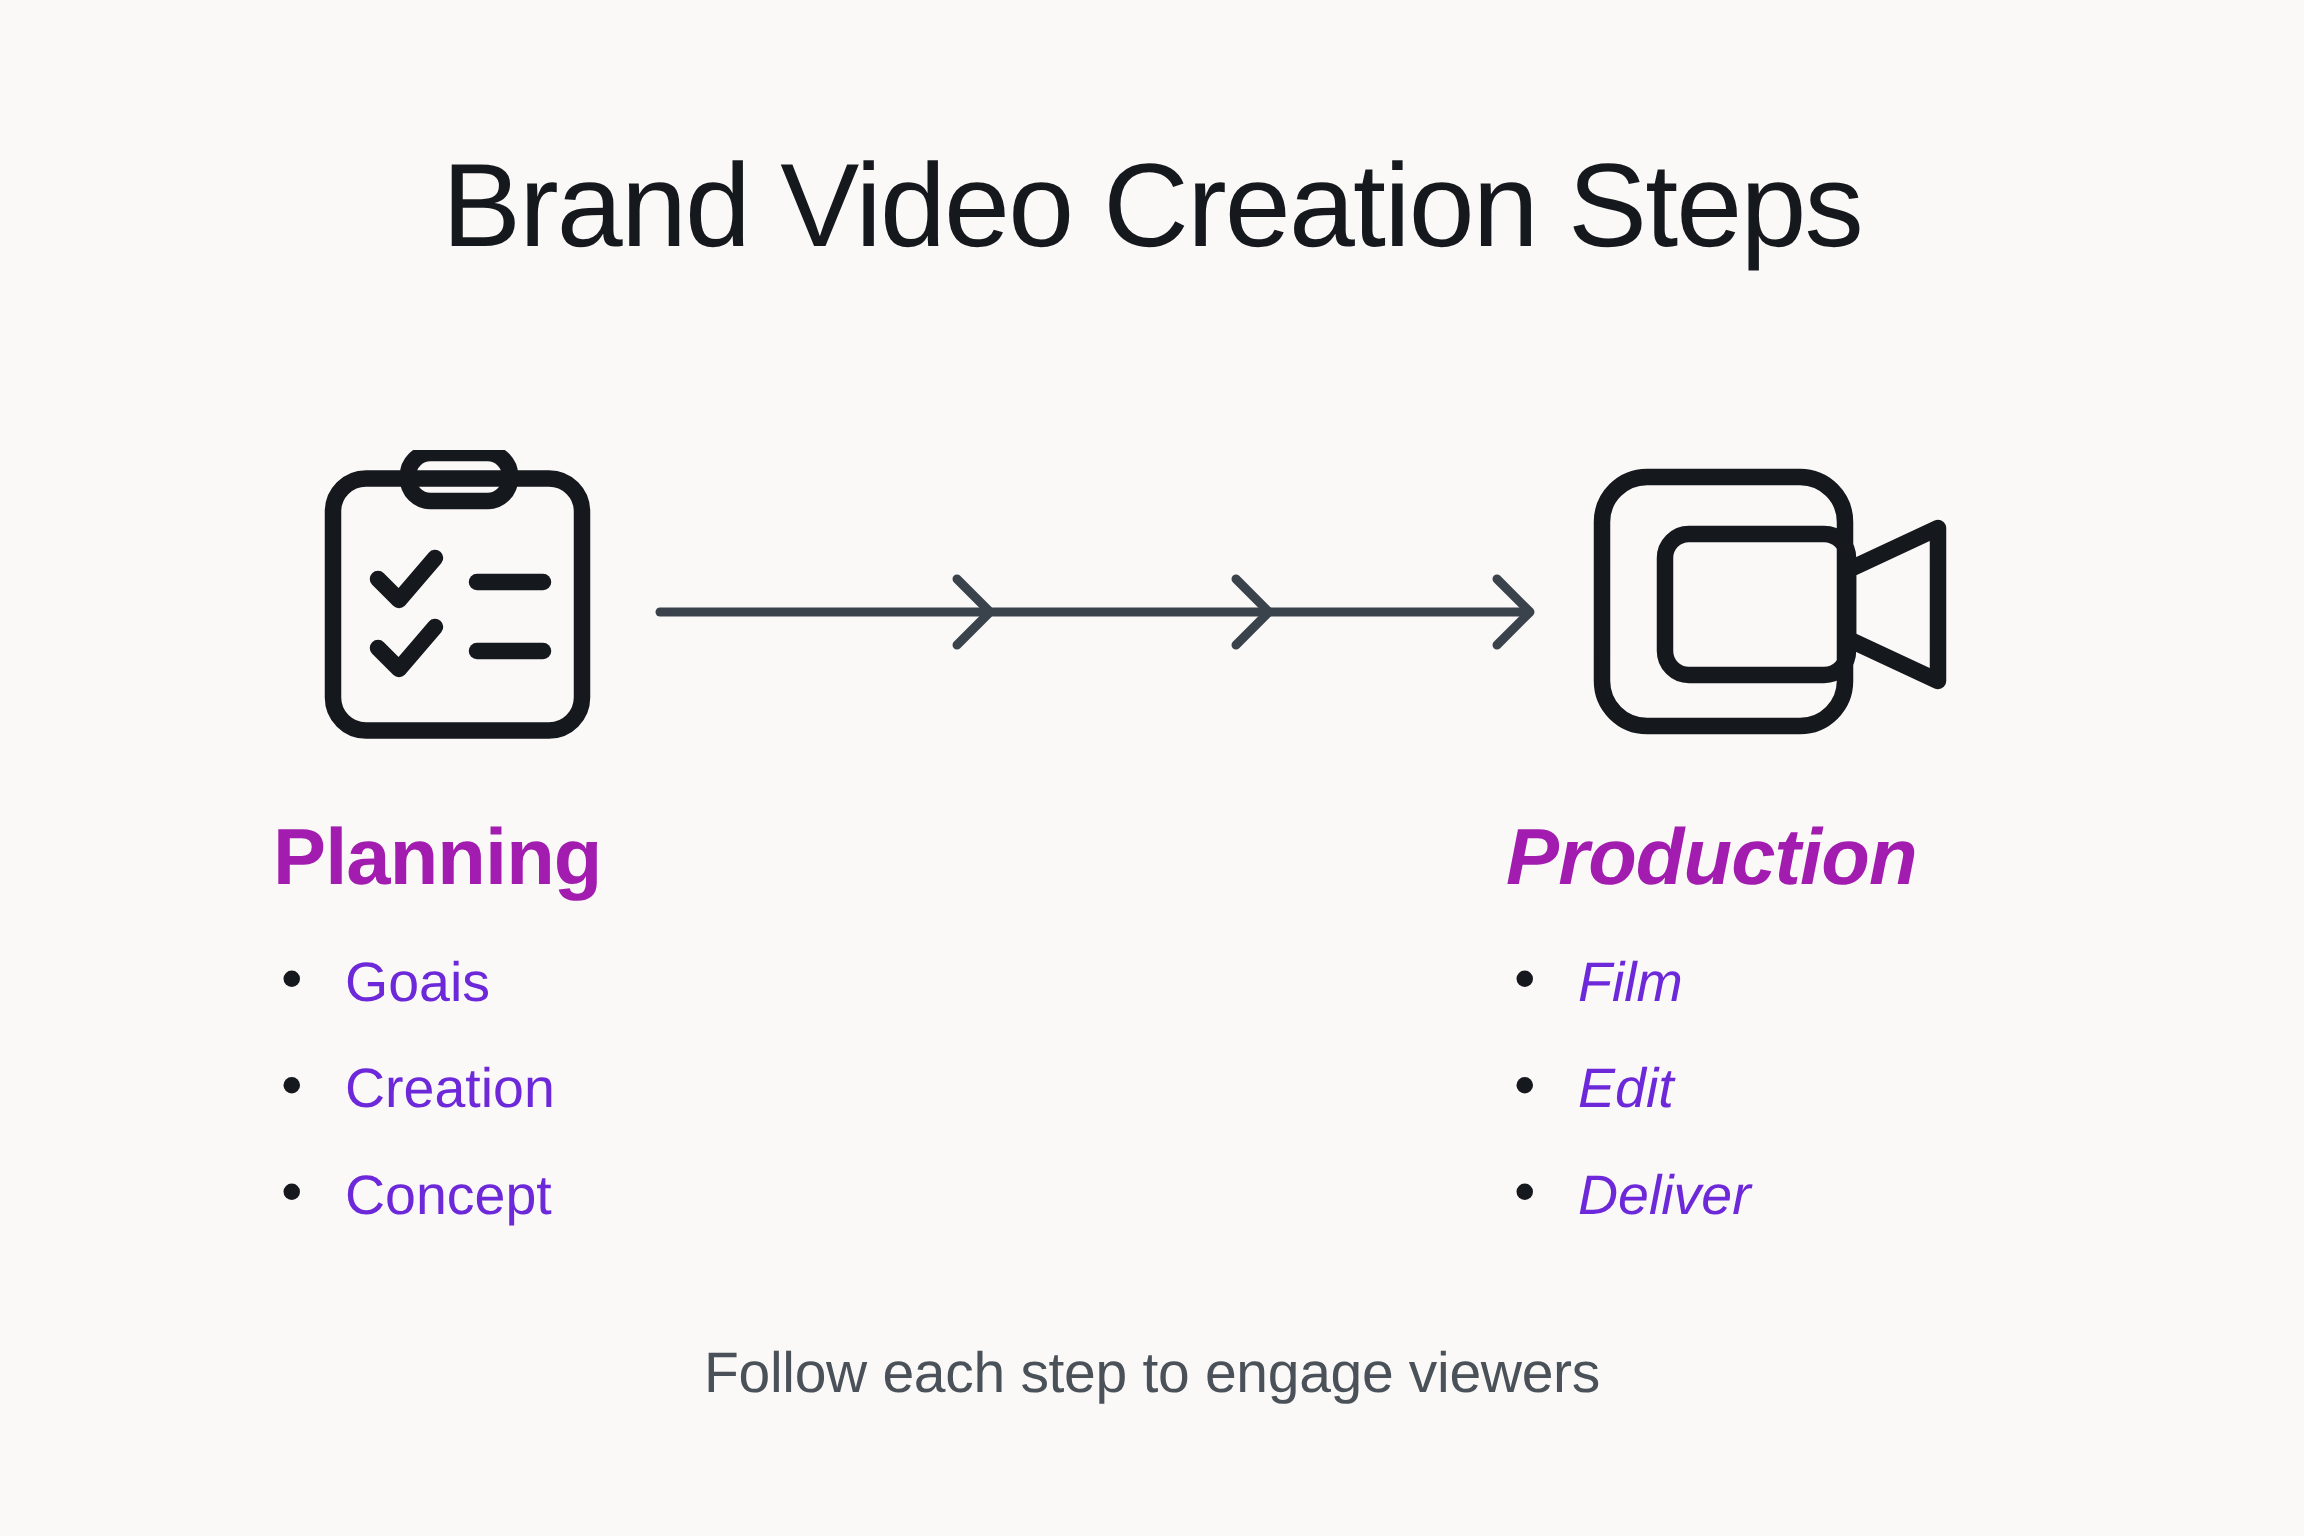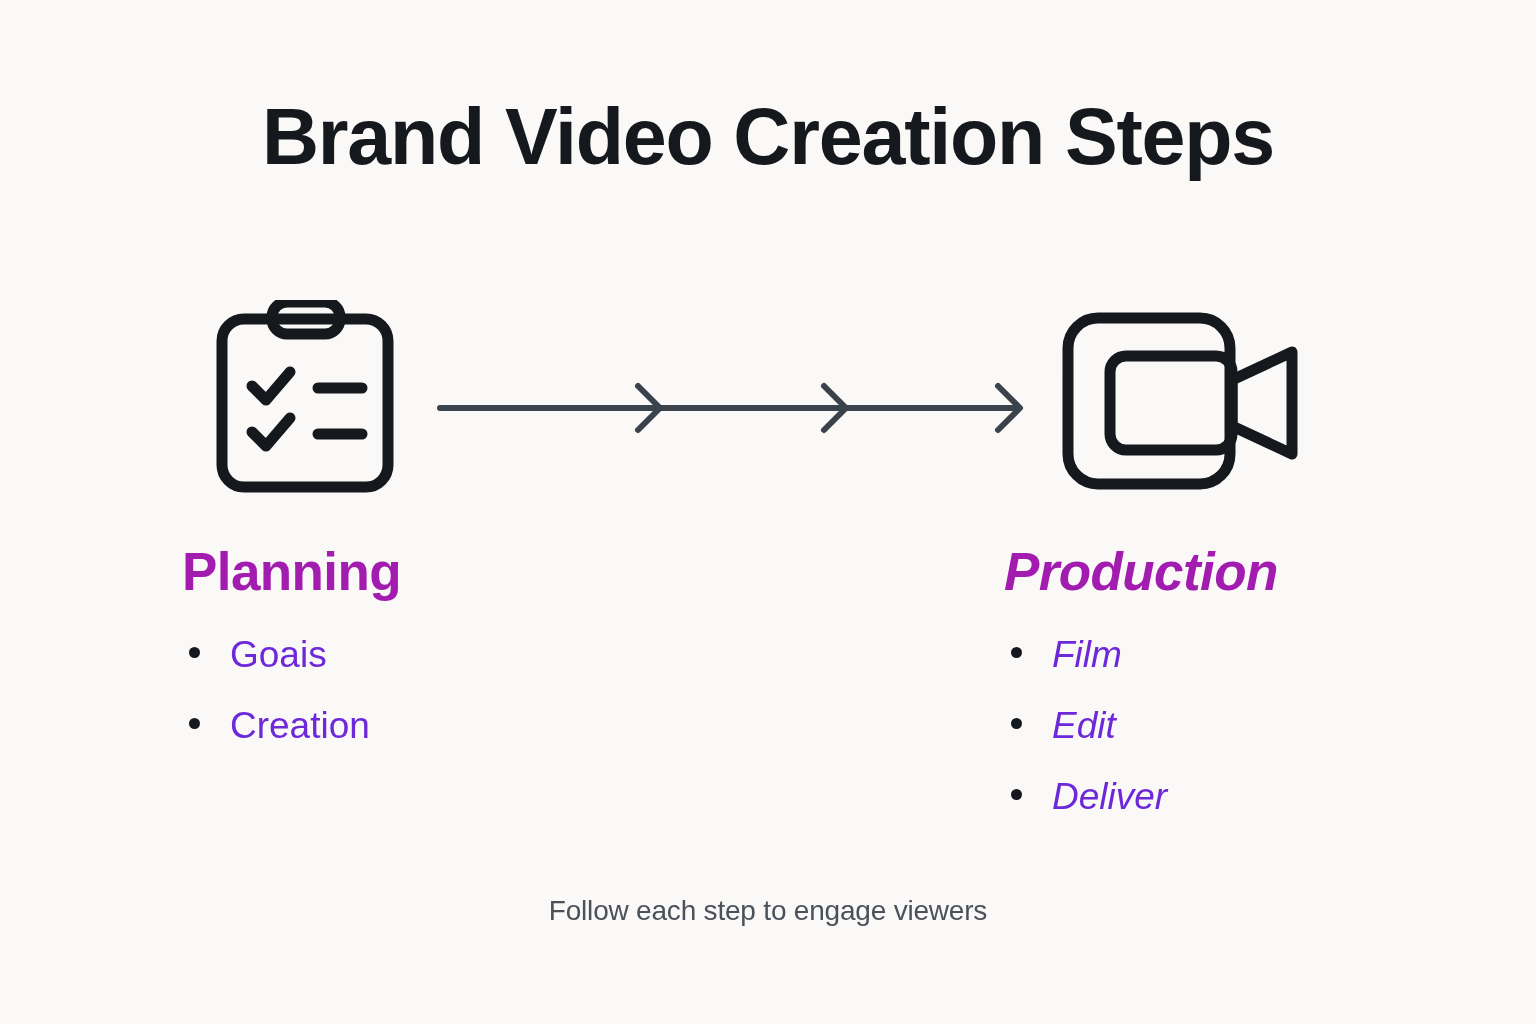--- a/index.html
+++ b/index.html
@@ -20,21 +20,21 @@
   }
 
   
   .title {
     position: absolute;
     top: 96px;
     left: 0;
     width: 1536px;
     text-align: center;
     font-size: 79px;
-    font-weight: 700;
+    font-weight: 400;
     letter-spacing: -1.2px;
     color: #15181c;
     line-height: 1.05;
     white-space: nowrap;
   }
 
   
   .column {
     position: absolute;
     top: 300px;
@@ -96,21 +96,21 @@
     top: 372px;
   }
 
   
   .footer {
     position: absolute;
     top: 895px;
     left: 0;
     width: 1536px;
     text-align: center;
-    font-size: 28px;
+    font-size: 38px;
     font-weight: 400;
     color: #4a5159;
     letter-spacing: -0.2px;
     white-space: nowrap;
   }
 </style>
 </head>
 <body>
 
 <div class="slide">
@@ -139,20 +139,24 @@
     <div class="heading">Planning</div>
 
     <ul class="bullet-list">
       <li>
         <span class="bullet-dot"></span>
         <span>Goais</span>
       </li>
       <li>
         <span class="bullet-dot"></span>
         <span>Creation</span>
+      </li>
+      <li>
+        <span class="bullet-dot"></span>
+        <span>Concept</span>
       </li>
     </ul>
   </div>
 
   <div class="arrow">
     <svg width="600" height="72" viewBox="0 0 600 72" fill="none" stroke="#3a434c" stroke-width="6" stroke-linecap="round" stroke-linejoin="round">
       <line x1="8" y1="36" x2="584" y2="36"></line>
       <polyline points="206,14 228,36 206,58"></polyline>
       <polyline points="392,14 414,36 392,58"></polyline>
       <polyline points="566,14 588,36 566,58"></polyline>

